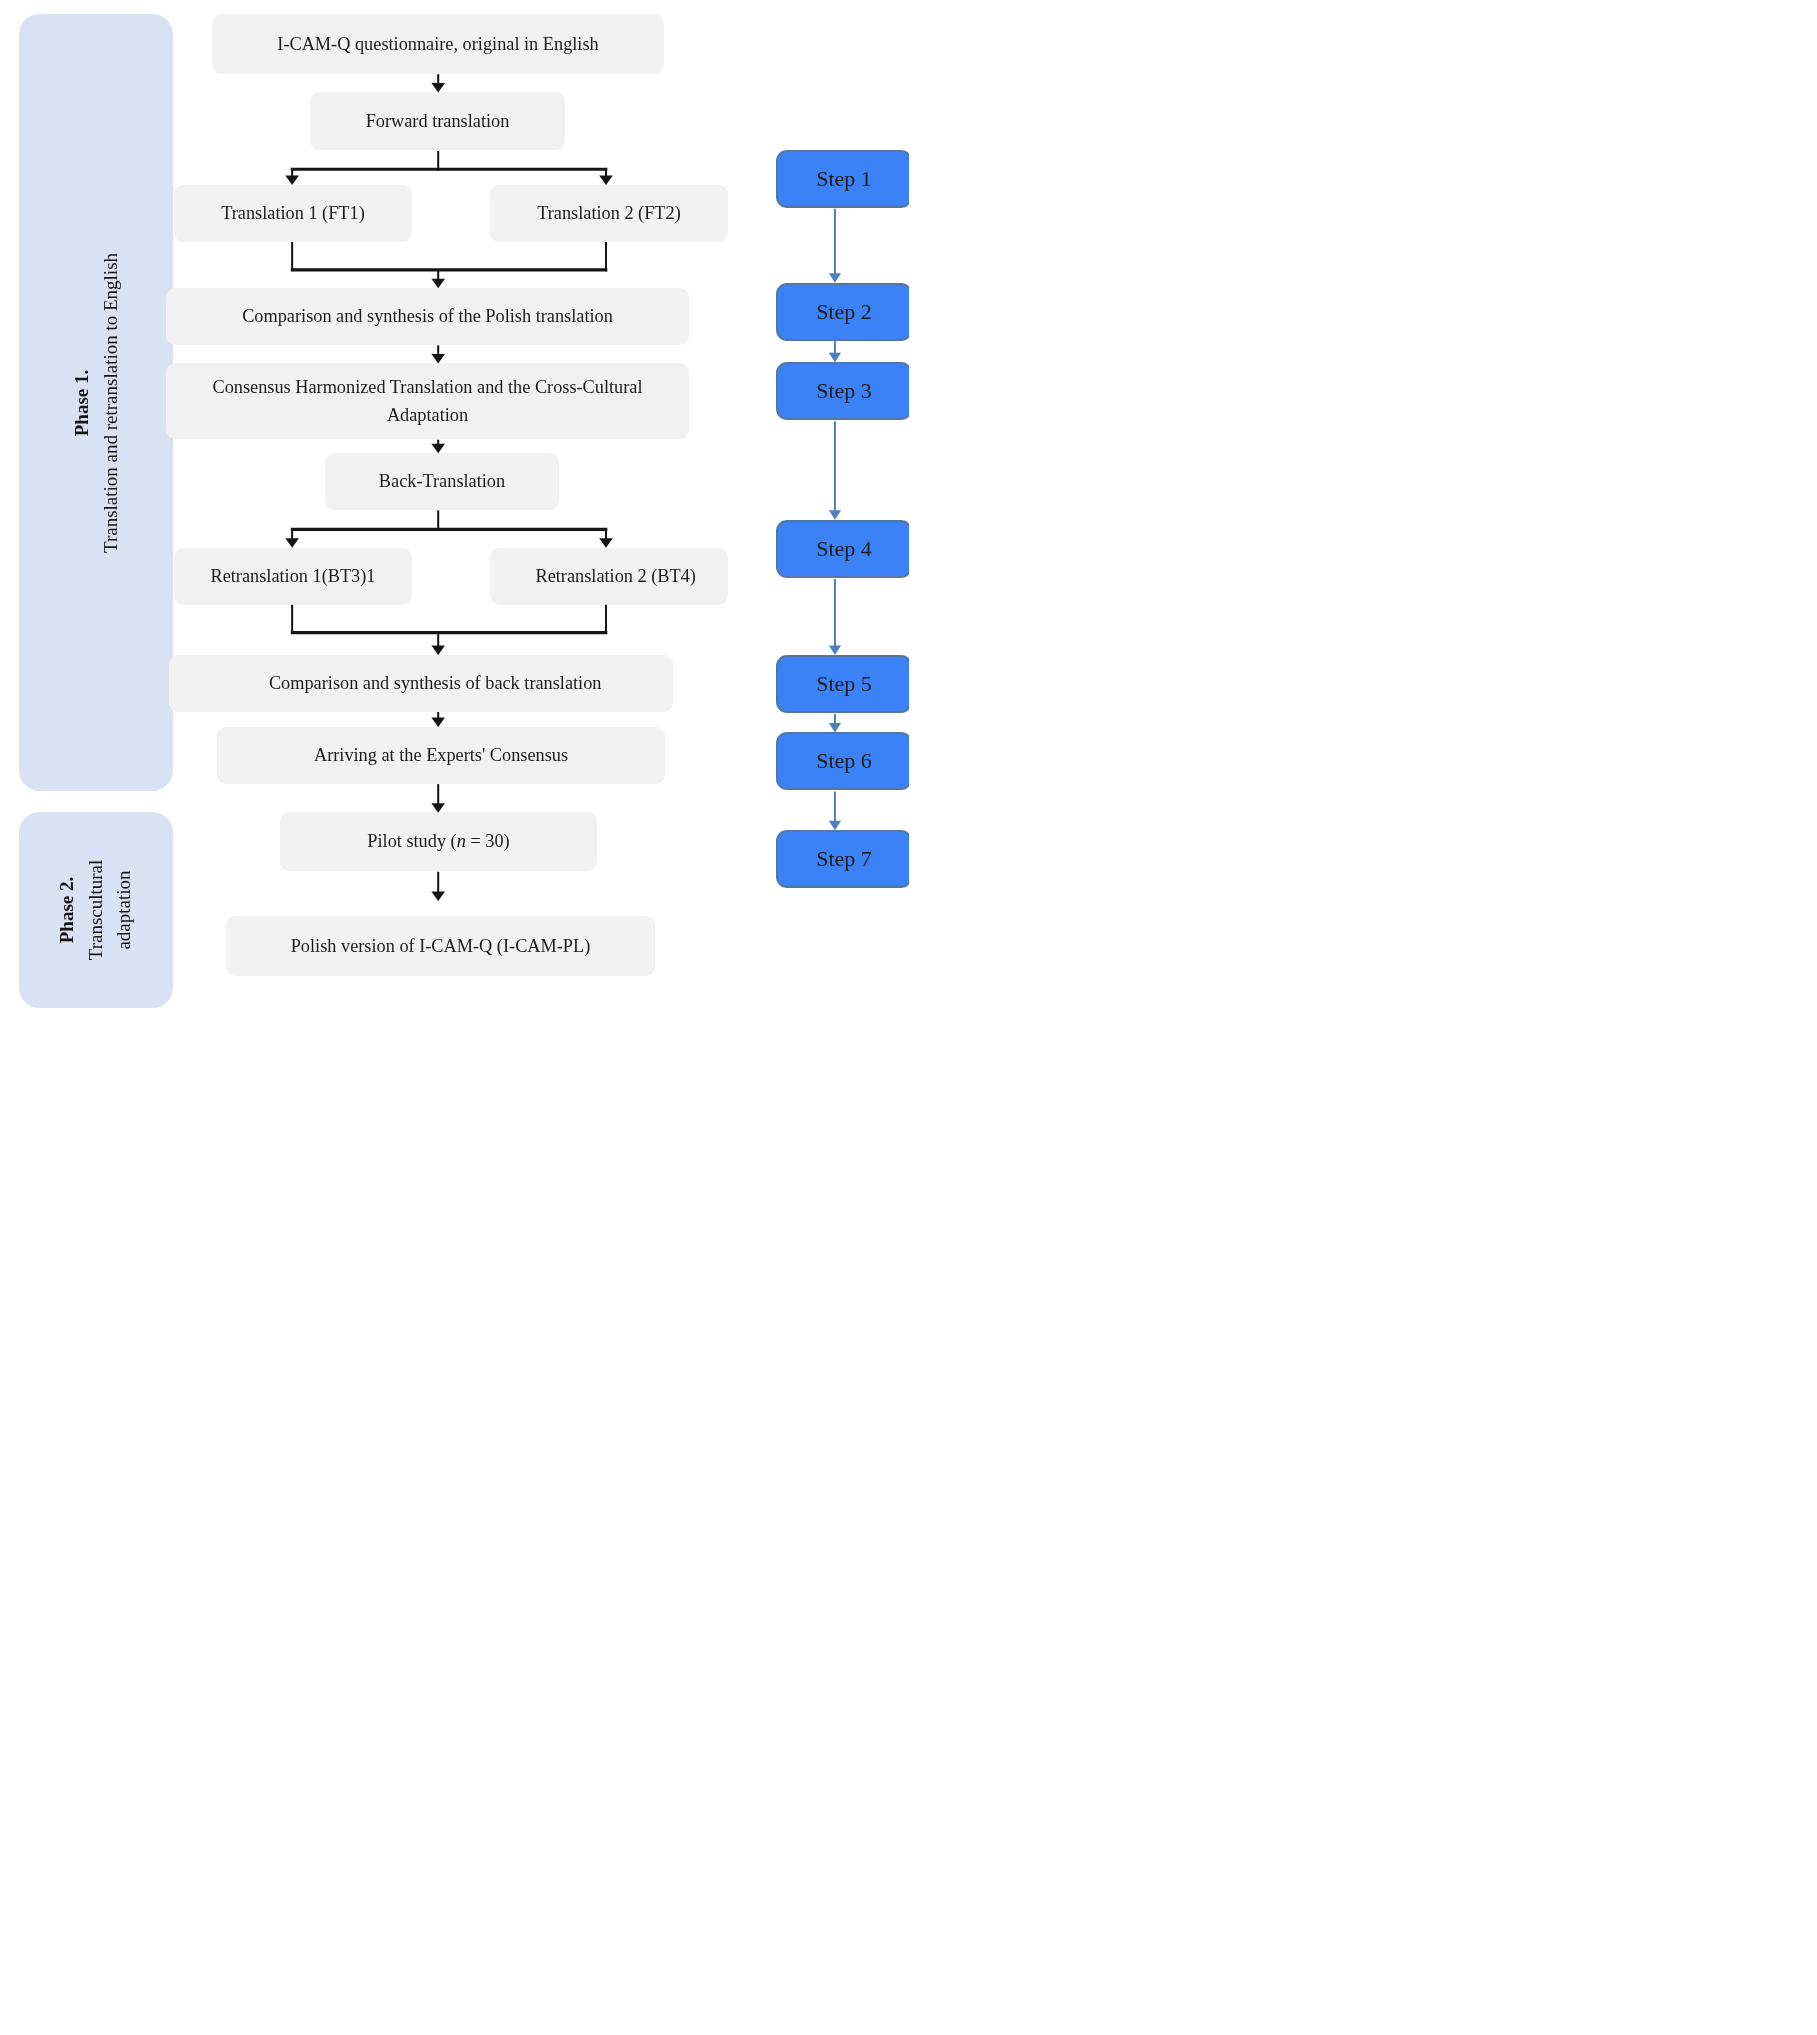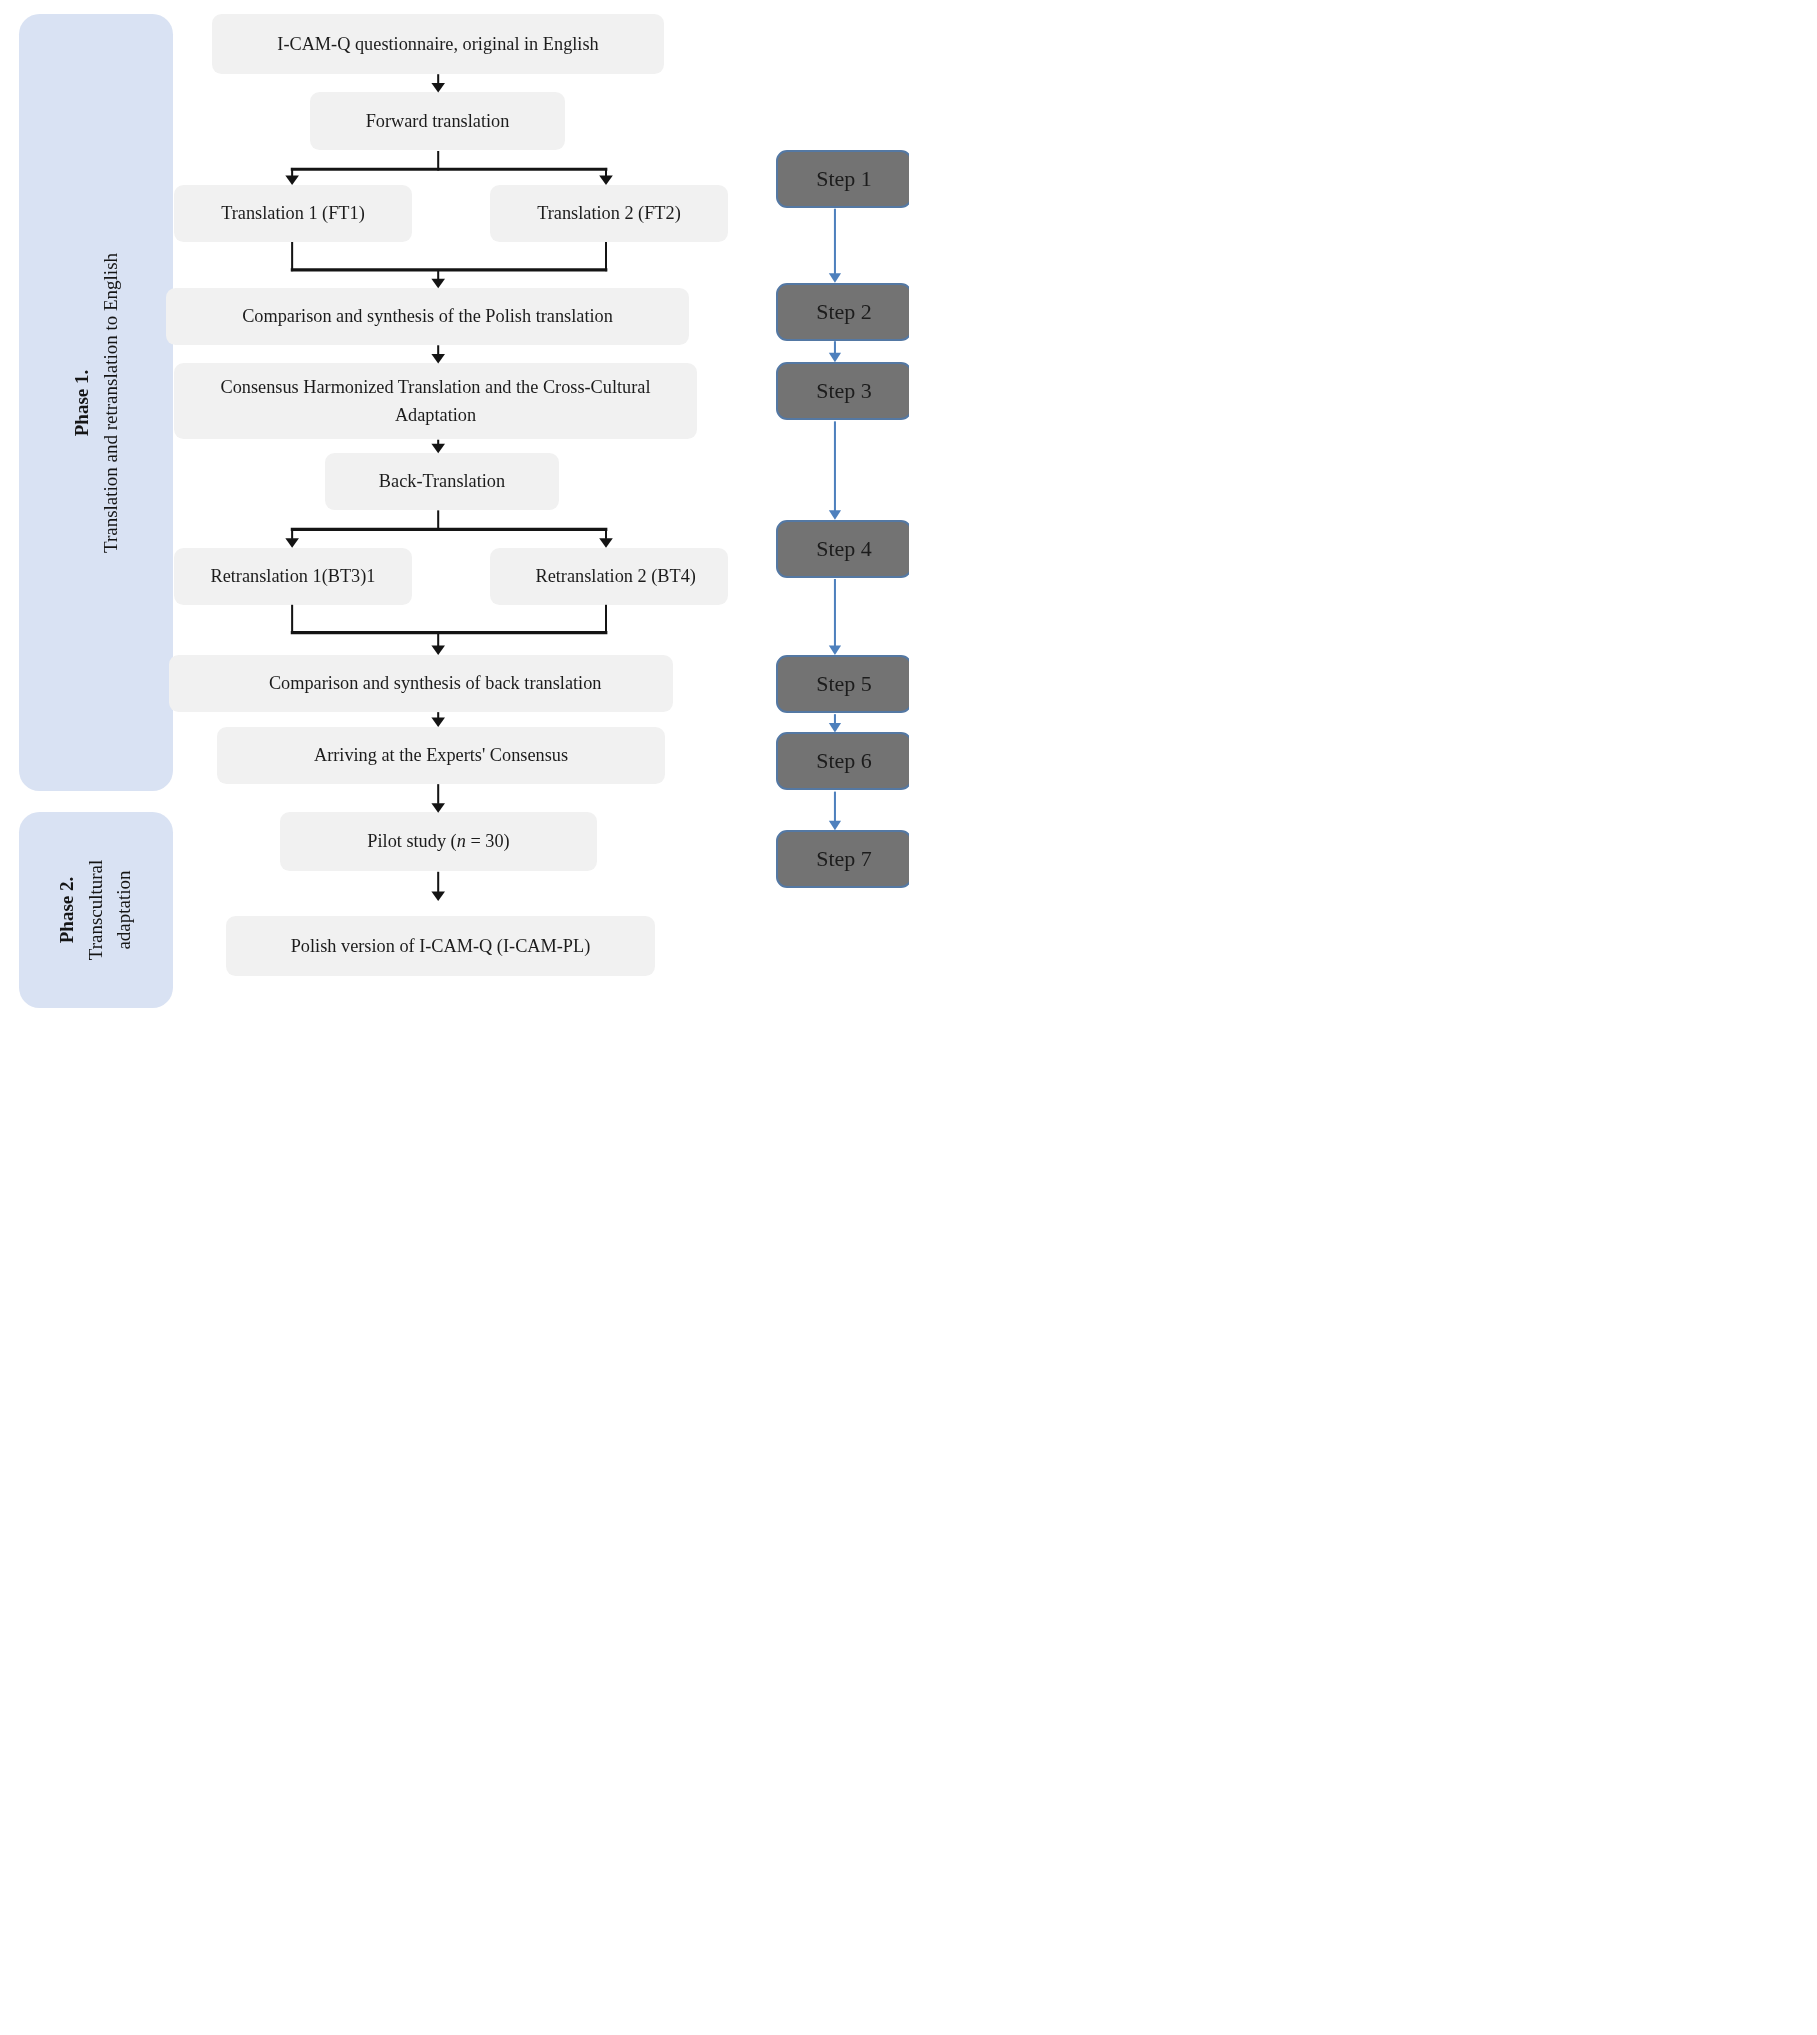--- a/index.html
+++ b/index.html
@@ -52,35 +52,35 @@
     padding: 0 13.6px;
     box-sizing: border-box;
     color: #1c1c1c;
   }
   .nowrap { white-space: nowrap; }
   #n1  { left: 212px; top: 14.3px;   width: 452px; height: 60px; }
   #n2  { left: 310px; top: 92px;  width: 255px; height: 58px; }
   #n3  { left: 174px; top: 185px;  width: 238px; height: 57px; }
   #n4  { left: 490px; top: 185px;  width: 238px; height: 57px; }
   #n5  { left: 166px; top: 288px;  width: 523px; height: 57px; }
-  #n6  { left: 174px; top: 363px;  width: 523px; height: 76px; padding: 0 27px; }
+  #n6  { left: 166px; top: 363px;  width: 523px; height: 76px; padding: 0 27px; }
   #n7  { left: 325px; top: 453px;  width: 234px; height: 57px; }
   #n8  { left: 174px; top: 548px;  width: 238px; height: 57px; }
   #n9  { left: 490px; top: 548px;  width: 238px; height: 57px; padding-left: 27px; }
   #n10 { left: 169px; top: 655px;  width: 504px; height: 57px; padding-left: 42px; }
   #n11 { left: 217px; top: 727px; width: 448px; height: 57px; }
   #n12 { left: 280px; top: 812px; width: 317px; height: 59px; }
   #n13 { left: 226px; top: 901px; width: 429px; height: 60px; margin-top: 15px; }
   
   .step {
     position: absolute;
     left: 776px;
     width: 136px;
     height: 58px;
-    background: #737373;
+    background: #3b82f6;
     border: 2px solid #5478a3;
     border-radius: 11px;
     box-sizing: border-box;
     display: flex;
     align-items: center;
     justify-content: center;
     font-size: 22px;
     color: #1c1c1c;
   }
   #s1 { top: 150px; }

